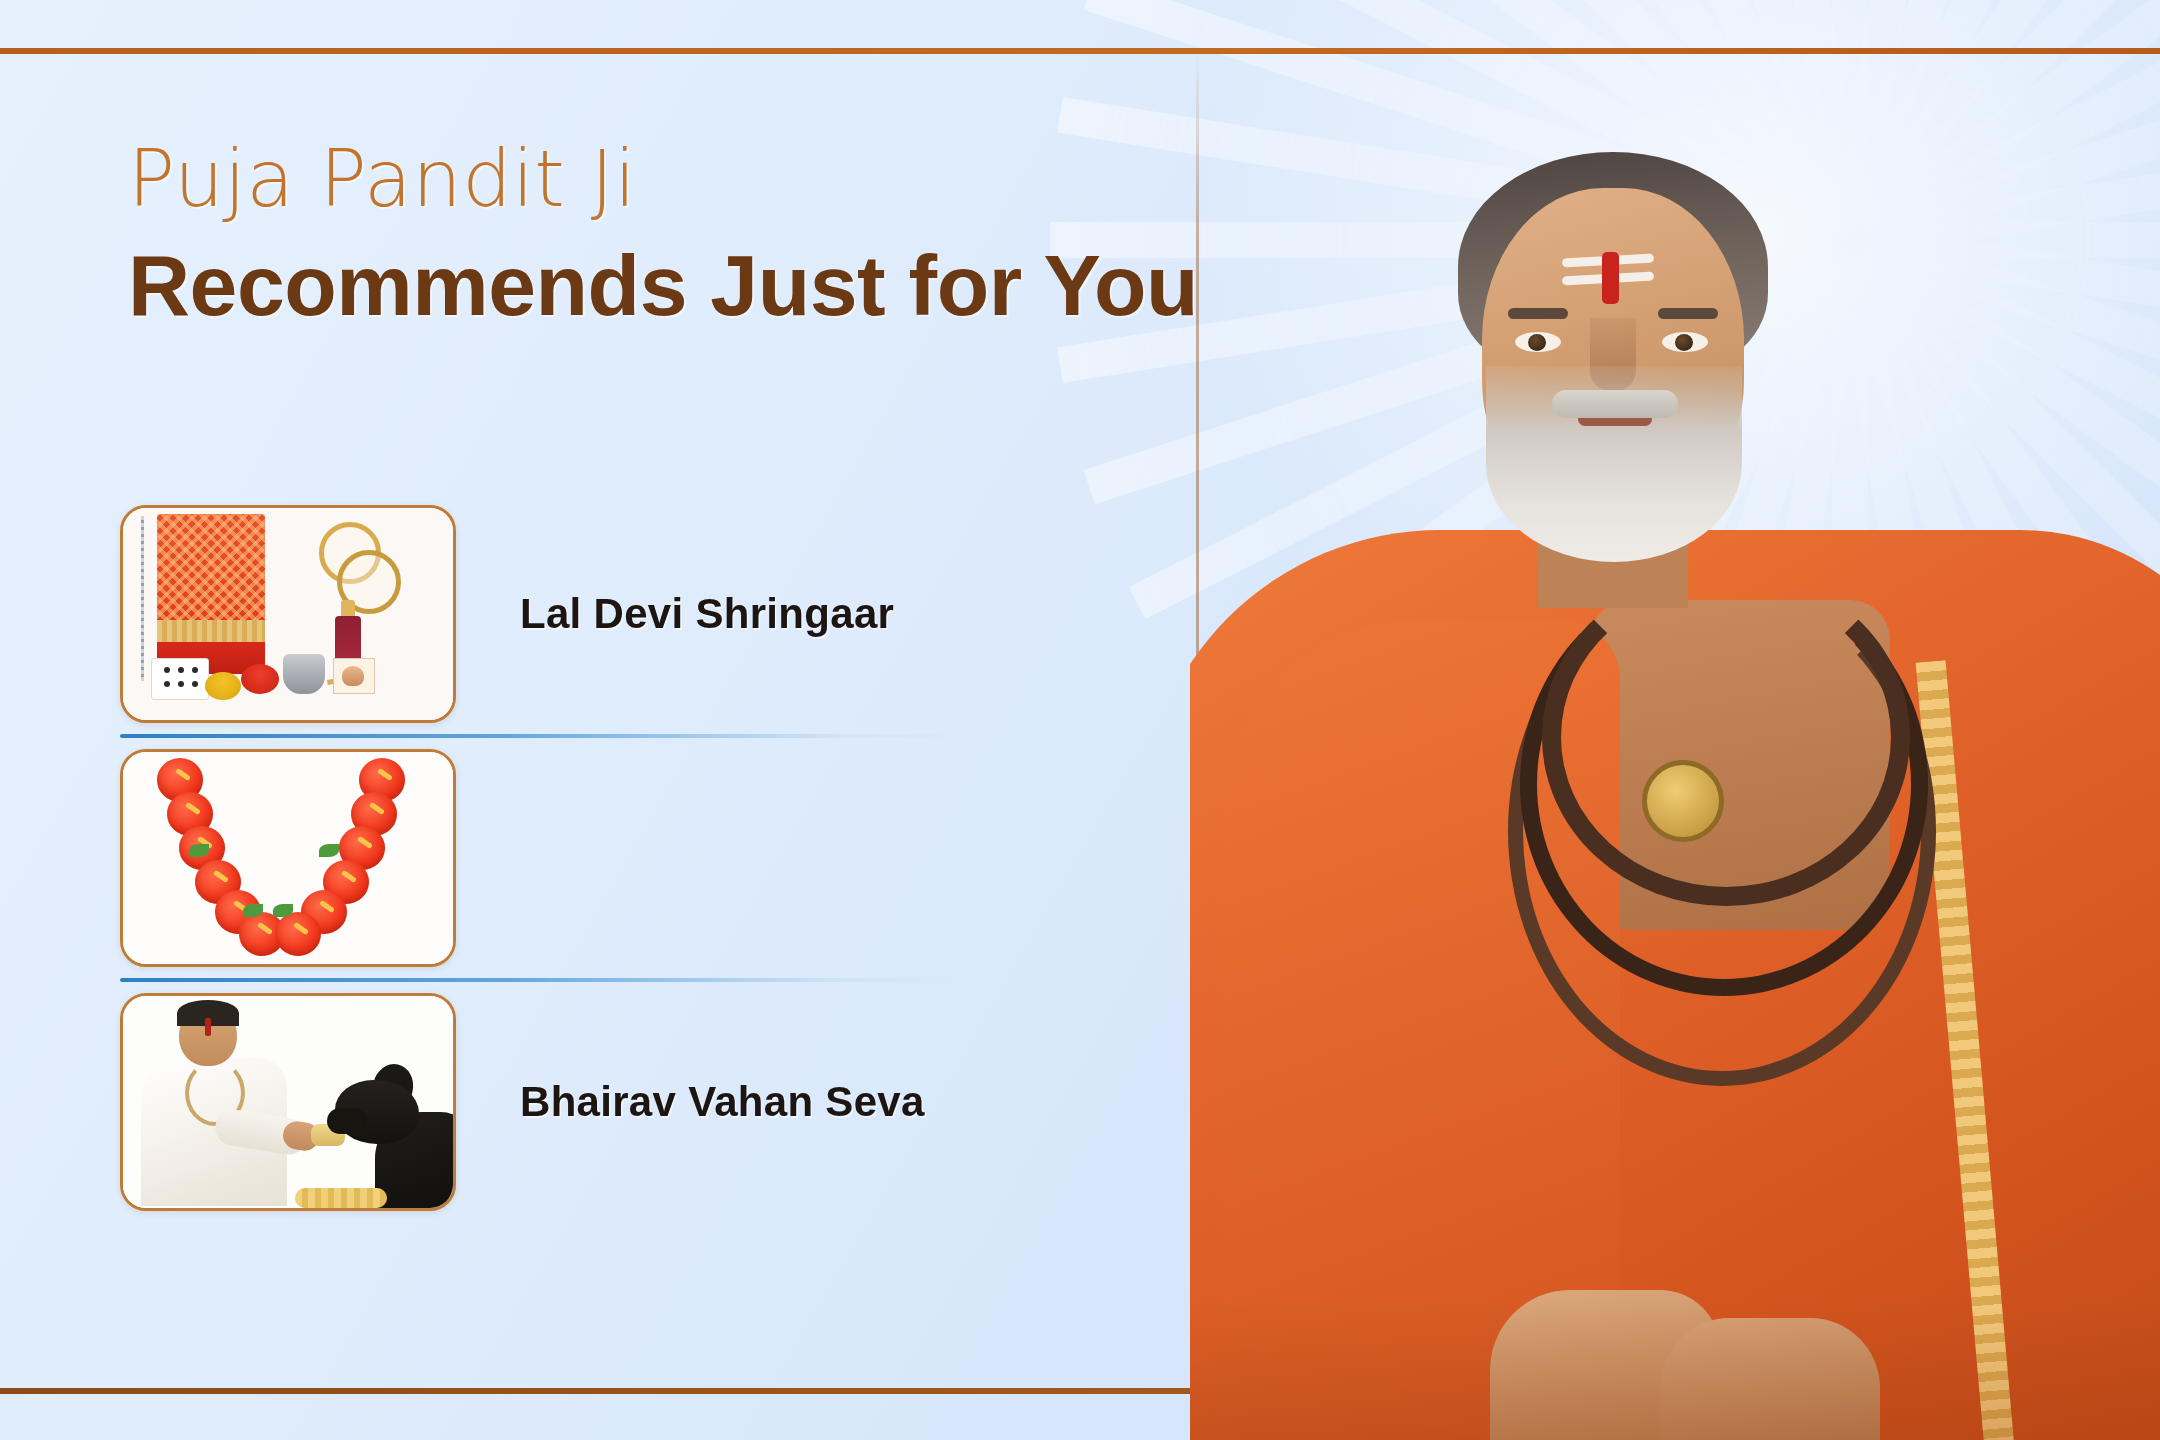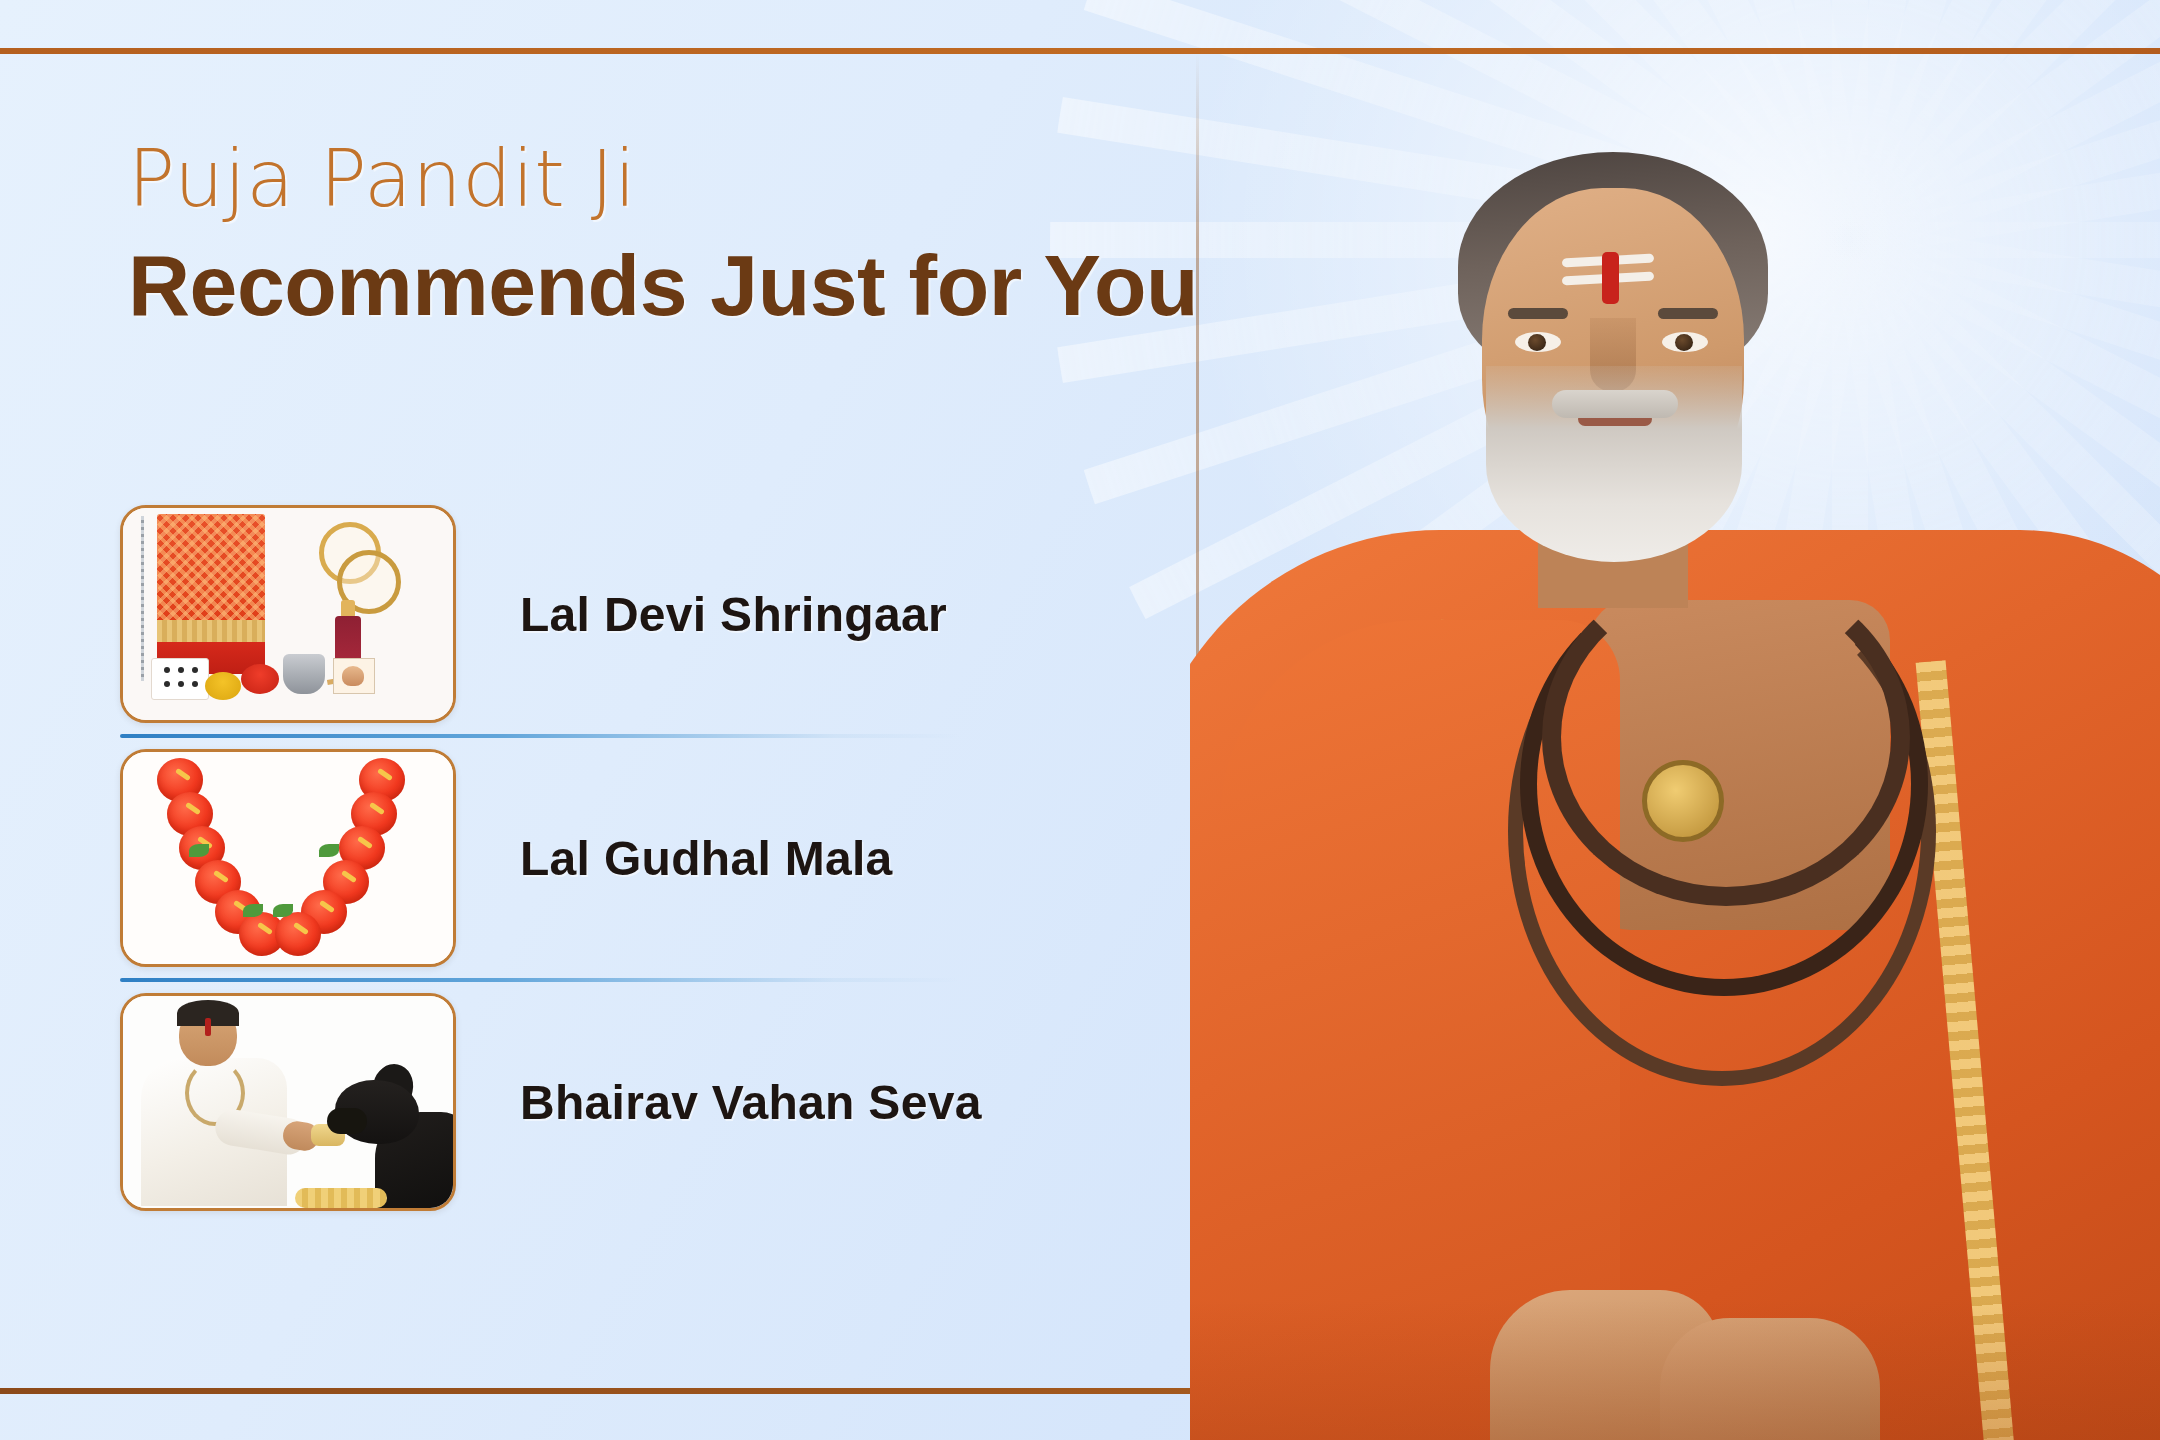--- a/index.html
+++ b/index.html
@@ -36,21 +36,21 @@
         font-family:"DejaVu Sans", sans-serif;}
   .h-main{margin-top:22px;font-size:86px;line-height:1.05;font-weight:bold;
         color:#6b3a14;letter-spacing:-.5px;text-shadow:2px 2px 1px rgba(255,255,255,.5);}
 
   
   .list{position:absolute;left:120px;top:508px;width:880px;}
   .row{display:flex;align-items:center;height:212px;}
   .thumb{width:330px;height:212px;border:3px solid #c07c36;border-radius:26px;
         background:#fdfcfa;overflow:hidden;position:relative;flex:none;
         box-shadow:0 2px 6px rgba(60,40,20,.10);}
-  .label{margin-left:64px;font-size:48px;font-weight:bold;color:#1d1512;
+  .label{margin-left:64px;font-size:42px;font-weight:bold;color:#1d1512;
         letter-spacing:.3px;text-shadow:1.5px 1.5px 0 rgba(255,255,255,.5);}
   .divider{height:4px;width:840px;margin:14px 0 14px 0;
         background:linear-gradient(90deg,#2e7fc4 0%,#61a5da 45%,rgba(170,205,235,.25) 85%,rgba(170,205,235,0) 100%);
         border-radius:2px;}
 
   
   
   .t1{position:absolute;inset:0;background:#fbf8f6;}
   .saree{position:absolute;left:34px;top:6px;width:108px;height:112px;border-radius:3px;
         background:
@@ -265,21 +265,20 @@
             <div class="flower" style="left: 216px; top: 74px;"></div>
             <div class="flower" style="left: 200px; top: 108px;"></div>
             <div class="flower" style="left: 178px; top: 138px;"></div>
             <div class="flower" style="left: 152px; top: 160px;"></div>
             <div class="leaf" style="left: 66px; top: 92px;"></div>
             <div class="leaf" style="left: 196px; top: 92px;"></div>
             <div class="leaf" style="left: 120px; top: 152px;"></div>
             <div class="leaf" style="left: 150px; top: 152px;"></div>
           </div>
       </div>
-      <div class="label">Lal Gudhal Mala</div>
     </div>
 
     <div class="divider"></div>
 
     <div class="row">
       <div class="thumb">
         <div class="t3">
           <div class="p-body"></div>
           <div class="p-mala"></div>
           <div class="p-head"></div>

